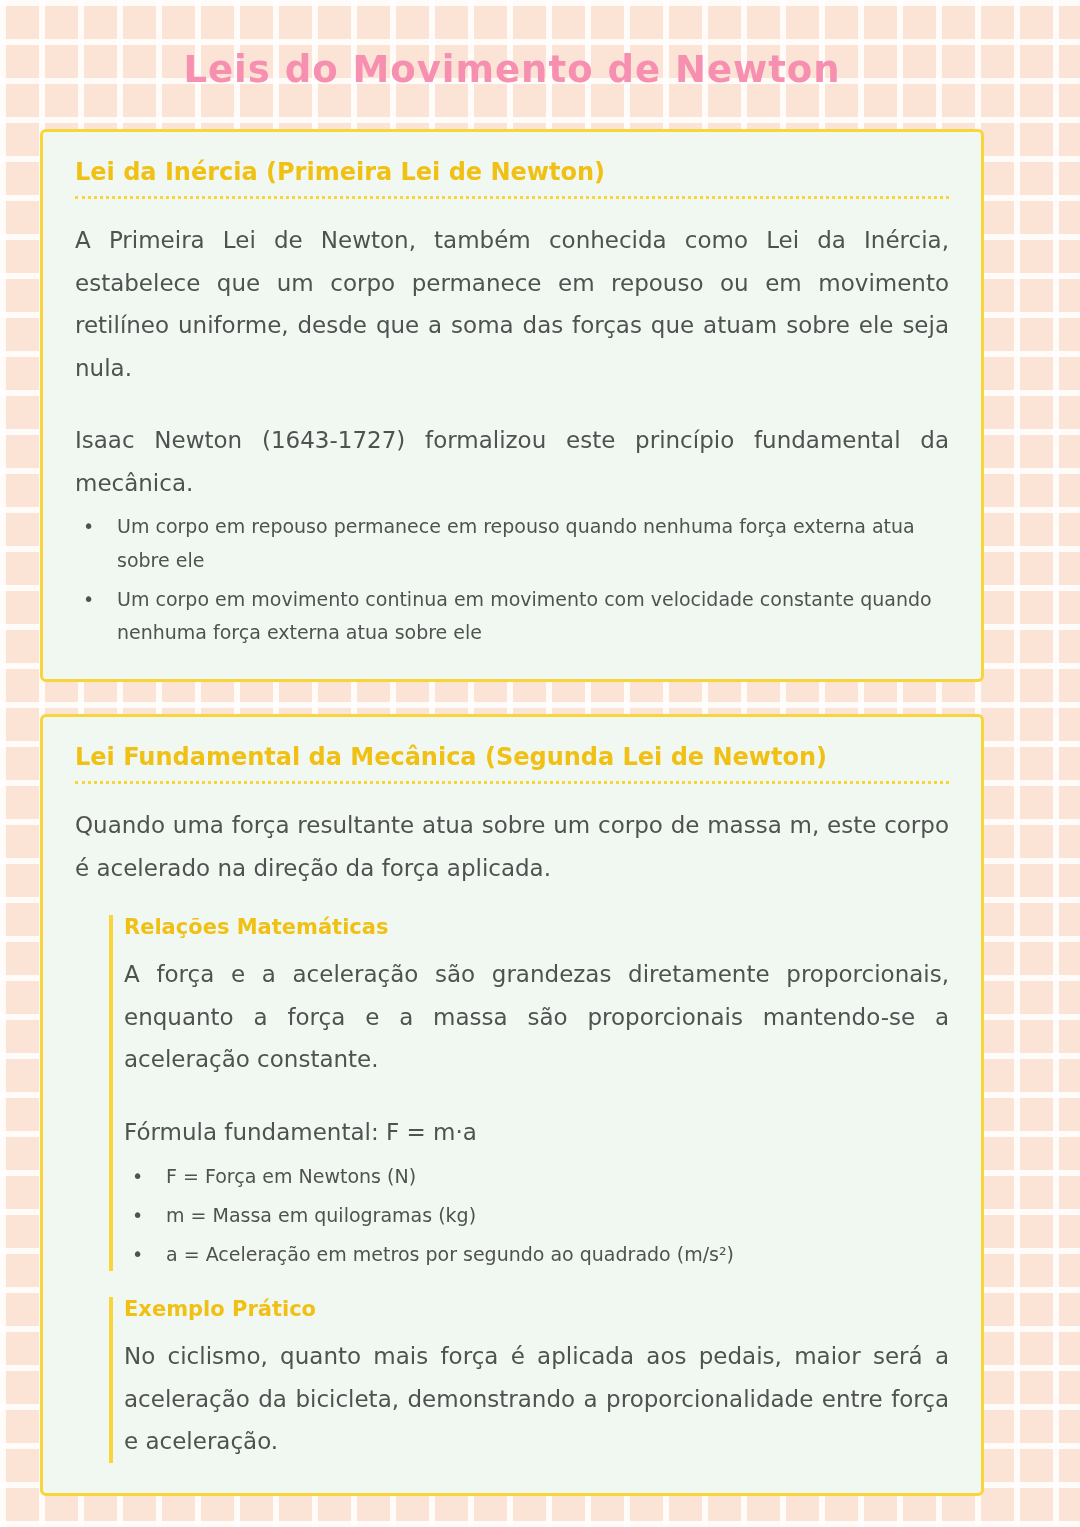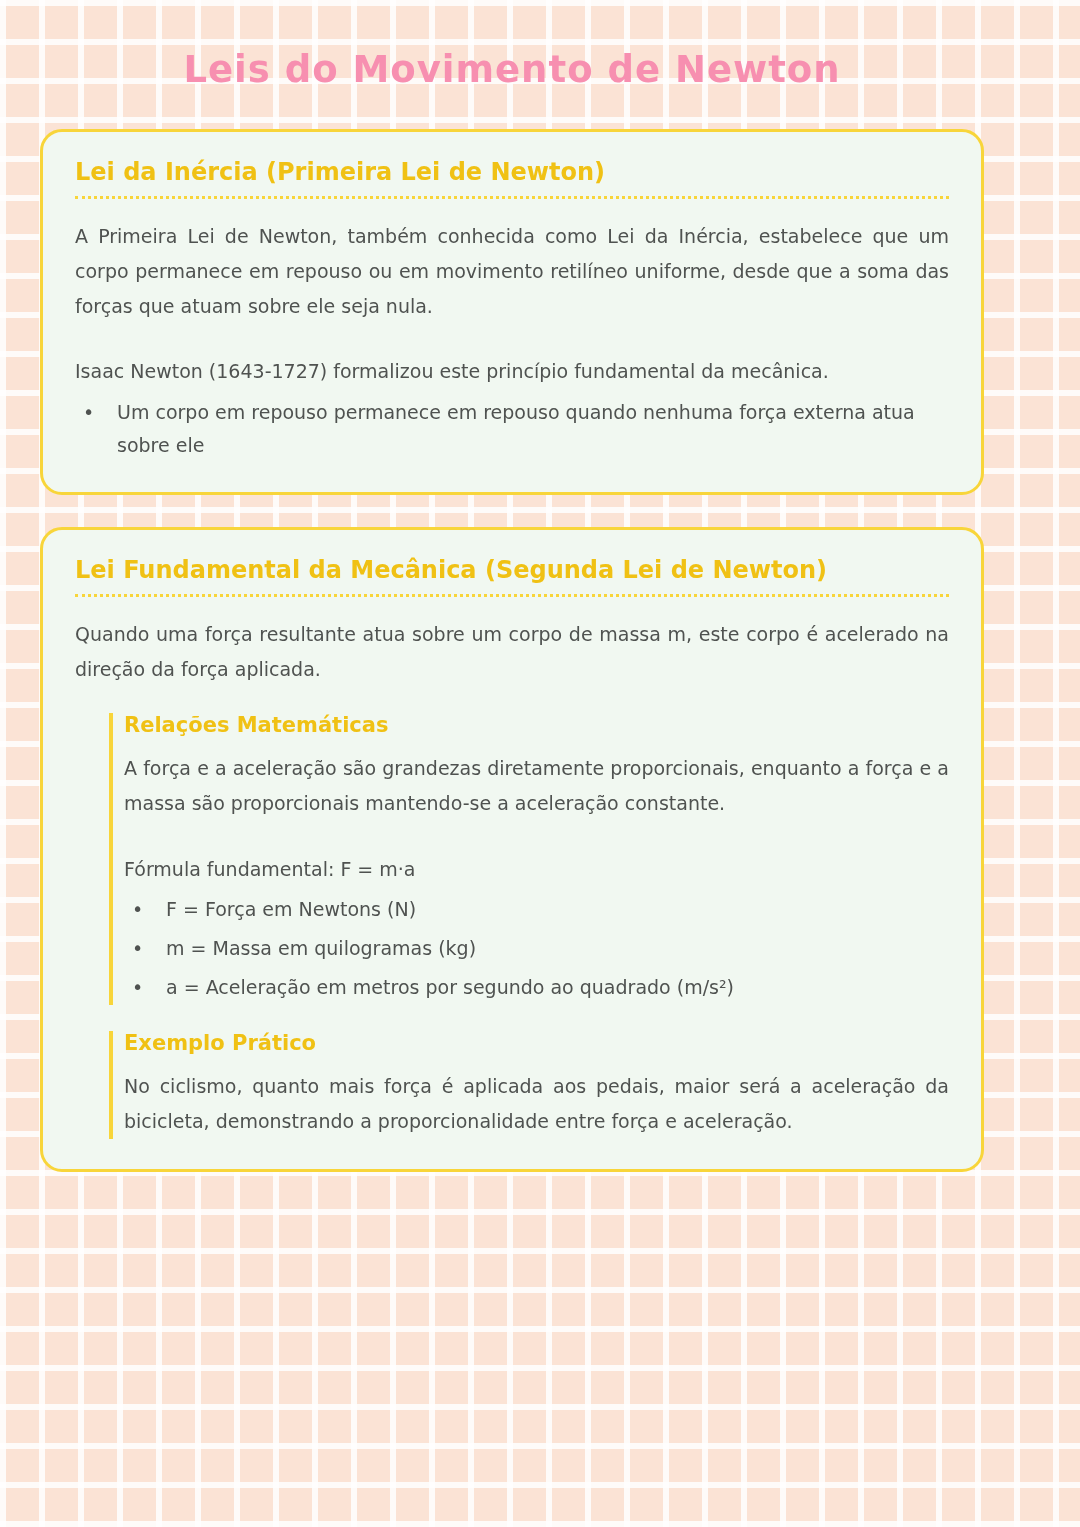--- a/index.html
+++ b/index.html
@@ -27,33 +27,33 @@
     color:var(--title-pink);
     font-size:37px;
     font-weight:bold;
     letter-spacing:1px;
     margin-bottom:38px;
   }
   .card{
     margin:0 40px 32px 40px;
     background:var(--card-bg);
     border:3px solid var(--border-yellow);
-    border-radius:22px;
+    border-radius:6px;
     padding:26px 32px 30px 32px;
   }
   .card-heading{
     color:var(--heading-yellow);
     font-size:24px;
     font-weight:bold;
     padding-bottom:10px;
     border-bottom:3px dotted var(--border-yellow);
     margin-bottom:20px;
   }
   .para{
-    font-size:19px;
+    font-size:23px;
     line-height:1.85;
     text-align:justify;
     color:var(--text-gray);
   }
   .para + .para{margin-top:30px;}
   .para.tight + .para{margin-top:2px;}
   .para.no-justify{text-align:left;}
   .bullets{
     list-style:none;
     margin-top:4px;
@@ -92,20 +92,23 @@
   <h1 class="page-title">Leis do Movimento de Newton</h1>
 
   <section class="card">
     <h2 class="card-heading">Lei da Inércia (Primeira Lei de Newton)</h2>
     <p class="para">A Primeira Lei de Newton, também conhecida como Lei da Inércia, estabelece que um corpo permanece em repouso ou em movimento retilíneo uniforme, desde que a soma das forças que atuam sobre ele seja nula.</p>
     <p class="para">Isaac Newton (1643-1727) formalizou este princípio fundamental da mecânica.</p>
     <ul class="bullets">
       <li class="bullet-item">
         <span>Um corpo em repouso permanece em repouso quando nenhuma força externa atua sobre ele</span>
       </li>
+      <li class="bullet-item">
+        <span>Um corpo em movimento continua em movimento com velocidade constante quando nenhuma força externa atua sobre ele</span>
+      </li>
     </ul>
   </section>
 
   <section class="card">
     <h2 class="card-heading">Lei Fundamental da Mecânica (Segunda Lei de Newton)</h2>
     <p class="para">Quando uma força resultante atua sobre um corpo de massa m, este corpo é acelerado na direção da força aplicada.</p>
 
     <div class="subsection">
       <h3 class="subsection-heading">Relações Matemáticas</h3>
       <p class="para">A força e a aceleração são grandezas diretamente proporcionais, enquanto a força e a massa são proporcionais mantendo-se a aceleração constante.</p>

